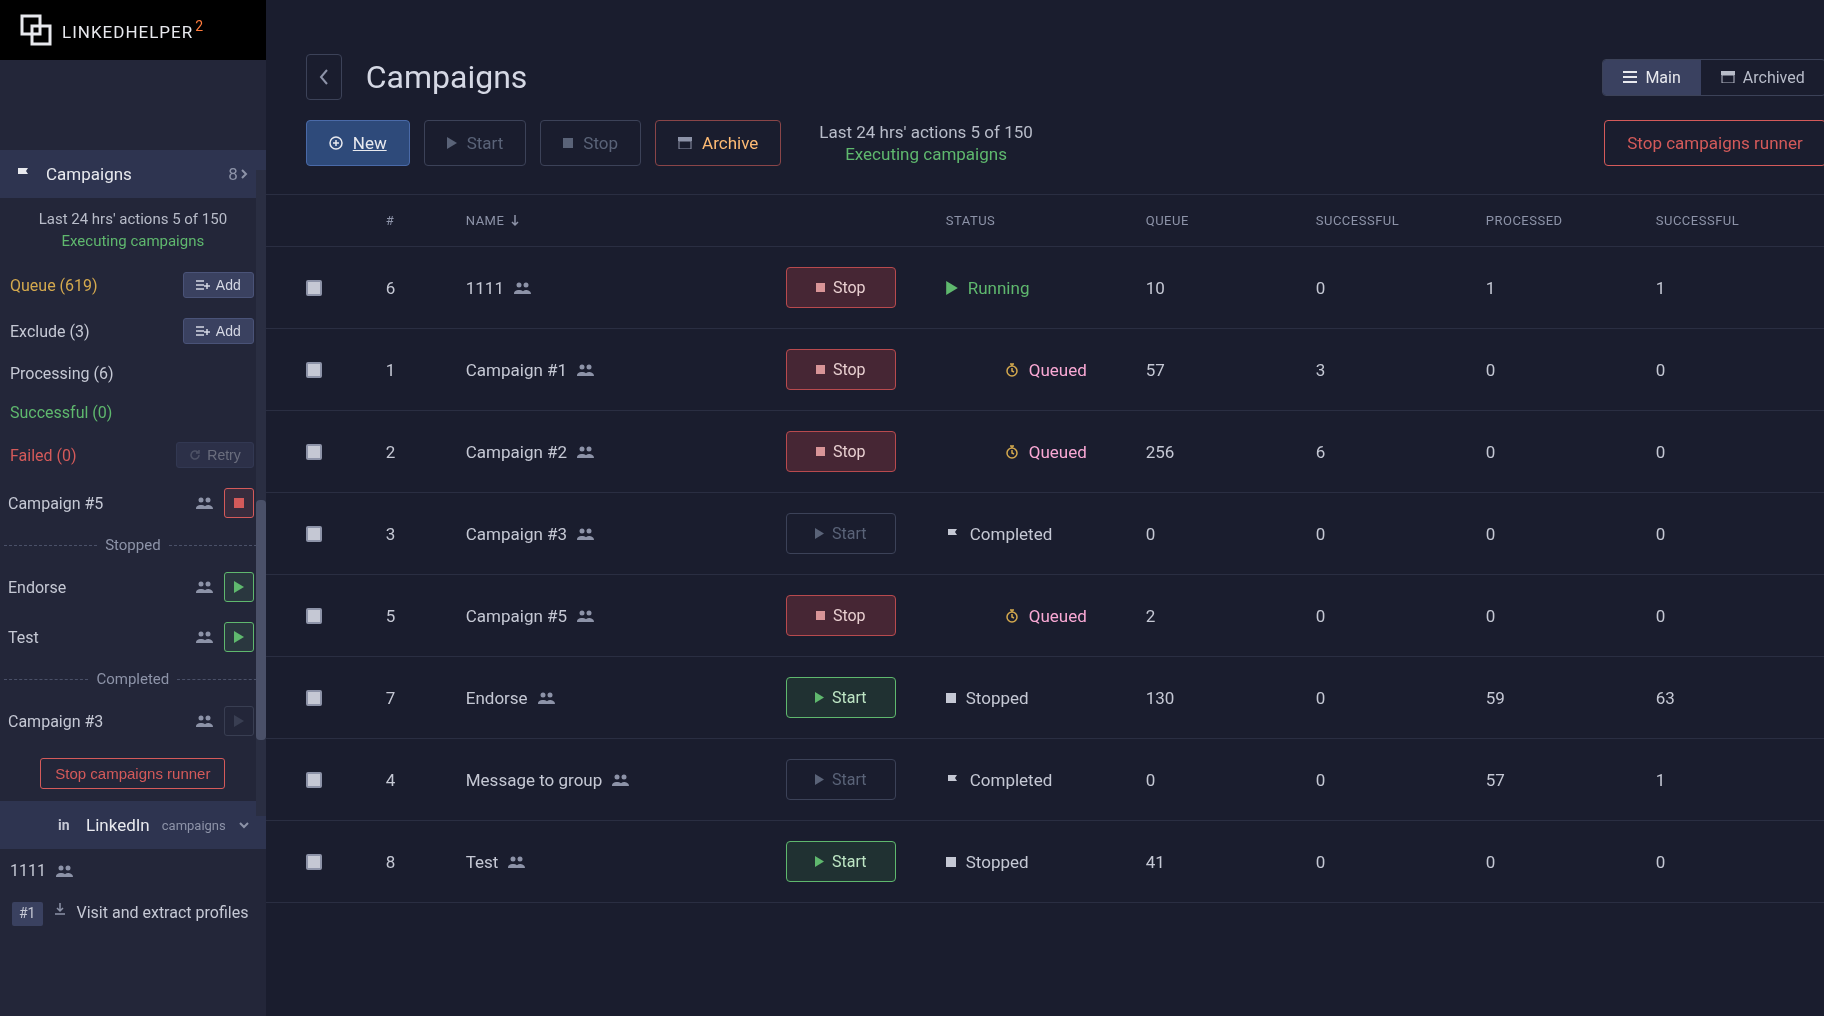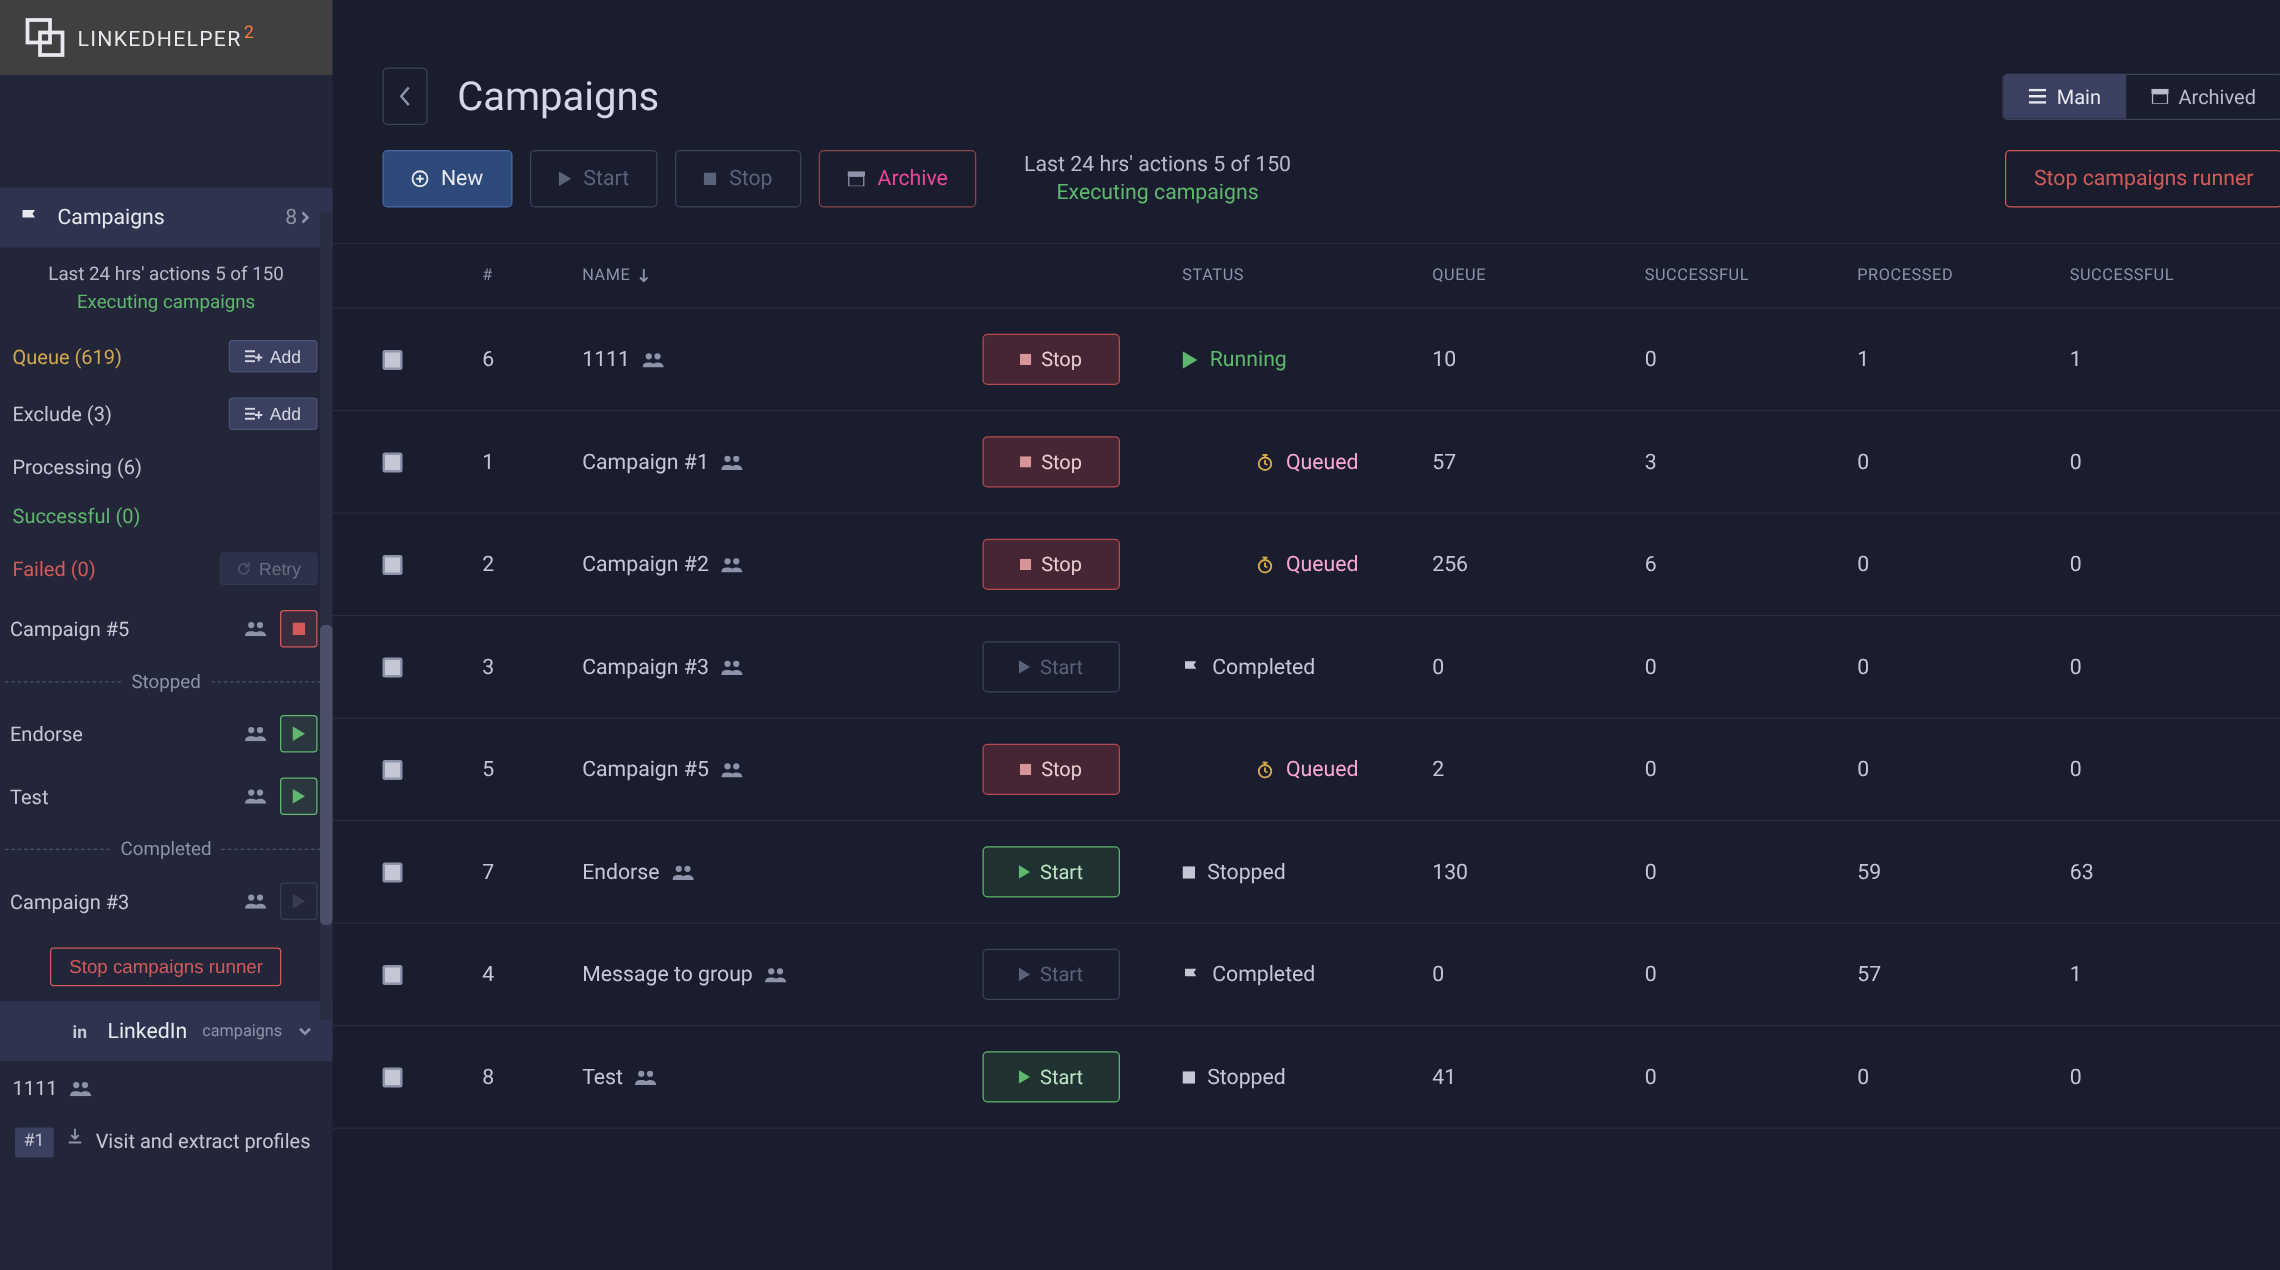--- a/index.html
+++ b/index.html
@@ -17,21 +17,21 @@
   background: #232639;
   display: flex;
   flex-direction: column;
   position: relative;
 }
 .logo-area {
   padding: 14px 20px;
   display: flex;
   align-items: center;
   gap: 10px;
-  background: #404040;
+  background: #000000;
 }
 .logo-box {
   width: 32px; height: 32px;
   position: relative;
 }
 .logo-box svg { width: 100%; height: 100%; }
 .logo-text {
   color: #e8e9ee;
   font-size: 17px;
   letter-spacing: 1px;
@@ -228,23 +228,23 @@
 .btn {
   display: flex;
   align-items: center;
   gap: 10px;
   padding: 12px 22px;
   border-radius: 4px;
   font-size: 17px;
   cursor: pointer;
   border: 1px solid;
 }
-.btn-new { background: #2e4a7a; border-color: #4a6aa8; color: #e8e9ee; }
+.btn-new { background: #2e4a7a; border-color: #4a6aa8; color: #e8e9ee; text-decoration: underline; }
 .btn-disabled { background: transparent; border-color: #3c4258; color: #5a6378; }
-.btn-archive { background: transparent; border-color: #8a4548; color: #ec4899; text-align: center; }
+.btn-archive { background: transparent; border-color: #8a4548; color: #fdba74; text-align: center; }
 .btn-stop-runner { background: transparent; border-color: #d45a5a; color: #d45a5a; margin-left: auto; padding: 12px 22px; }
 .toolbar-stats { margin-left: 24px; font-size: 17px; }
 .toolbar-stats .l1 { color: #b8bcc9; }
 .toolbar-stats .l2 { color: #5fb86e; margin-top: 2px; text-align: center; }
 
 .table-wrap { flex: 1; overflow: auto; }
 .table-header {
   display: grid;
   grid-template-columns: 80px 80px 320px 160px 200px 170px 170px 170px 170px;
   padding: 18px 40px;

